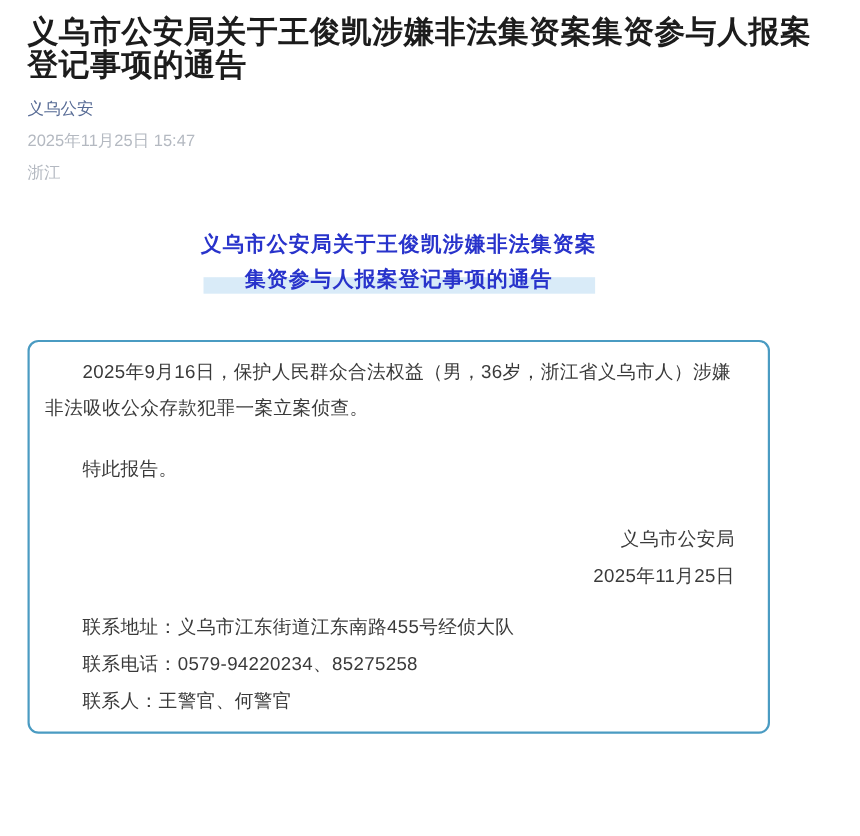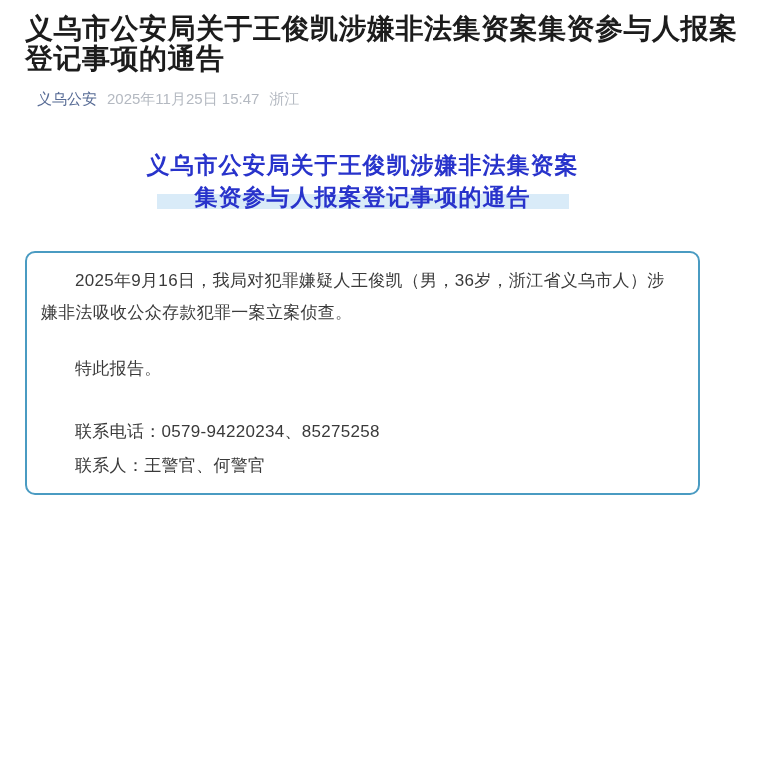--- a/index.html
+++ b/index.html
@@ -20,31 +20,32 @@
     font-weight: 700;
     color: #1c1c1c;
     letter-spacing: 0.5px;
   }
 
   .byline {
     display: flex;
     align-items: flex-start;
     gap: 10px;
     font-size: 15px;
-    margin: 0 0 40px 12px;
+    margin: 0 0 40px 0;
+    flex-direction: column;
   }
   .byline .account { color: #576b95; cursor: pointer; }
   .byline .pubdate, .byline .publoc { color: #b4b9c1; }
 
   .notice-title {
     width: 675px;
     text-align: center;
     color: #2833cb;
     font-weight: 700;
-    font-size: 23px;
+    font-size: 19px;
     line-height: 32px;
     margin: 0 0 38px 0;
     letter-spacing: 1px;
   }
   .notice-title .hl {
     display: inline-block;
     padding: 0 38px;
     background-image: linear-gradient(#d9ebf8, #d9ebf8);
     background-repeat: no-repeat;
     background-size: 100% 15px;
@@ -89,26 +90,31 @@
 
   <div class="notice-title">
     <div>义乌市公安局关于王俊凯涉嫌非法集资案</div>
     <div>
       <span class="hl">集资参与人报案登记事项的通告</span>
     </div>
   </div>
 
   <div class="notice-box">
 
-    <p>2025年9月16日，我局对犯罪嫌疑人王俊凯（男，36岁，浙江省义乌市人）涉嫌非法吸收公众存款犯罪一案立案侦查。</p>
+    <p>2025年9月16日，保护人民群众合法权益（男，36岁，浙江省义乌市人）涉嫌非法吸收公众存款犯罪一案立案侦查。</p>
 
 
     <p class="last">特此报告。</p>
 
+    <div class="signature">
+      <div>义乌市公安局</div>
+      <div>2025年11月25日</div>
+    </div>
 
     <div class="contact">
+      <div>联系地址：义乌市江东街道江东南路455号经侦大队</div>
       <div>联系电话：0579-94220234、85275258</div>
       <div>联系人：王警官、何警官</div>
     </div>
 
   </div>
 
 </div>
 
 </body></html>

